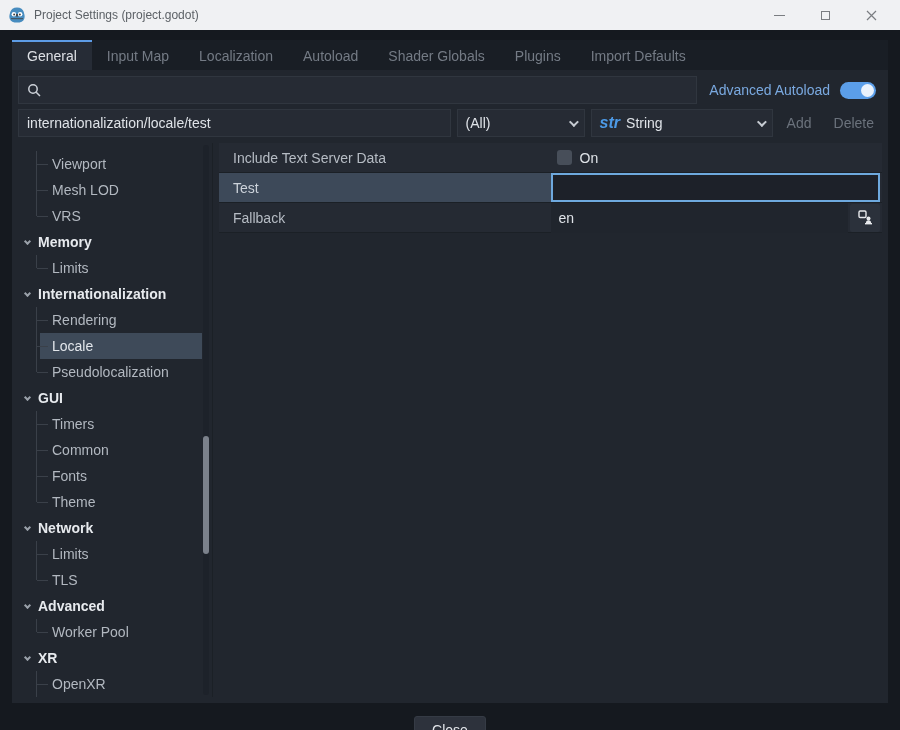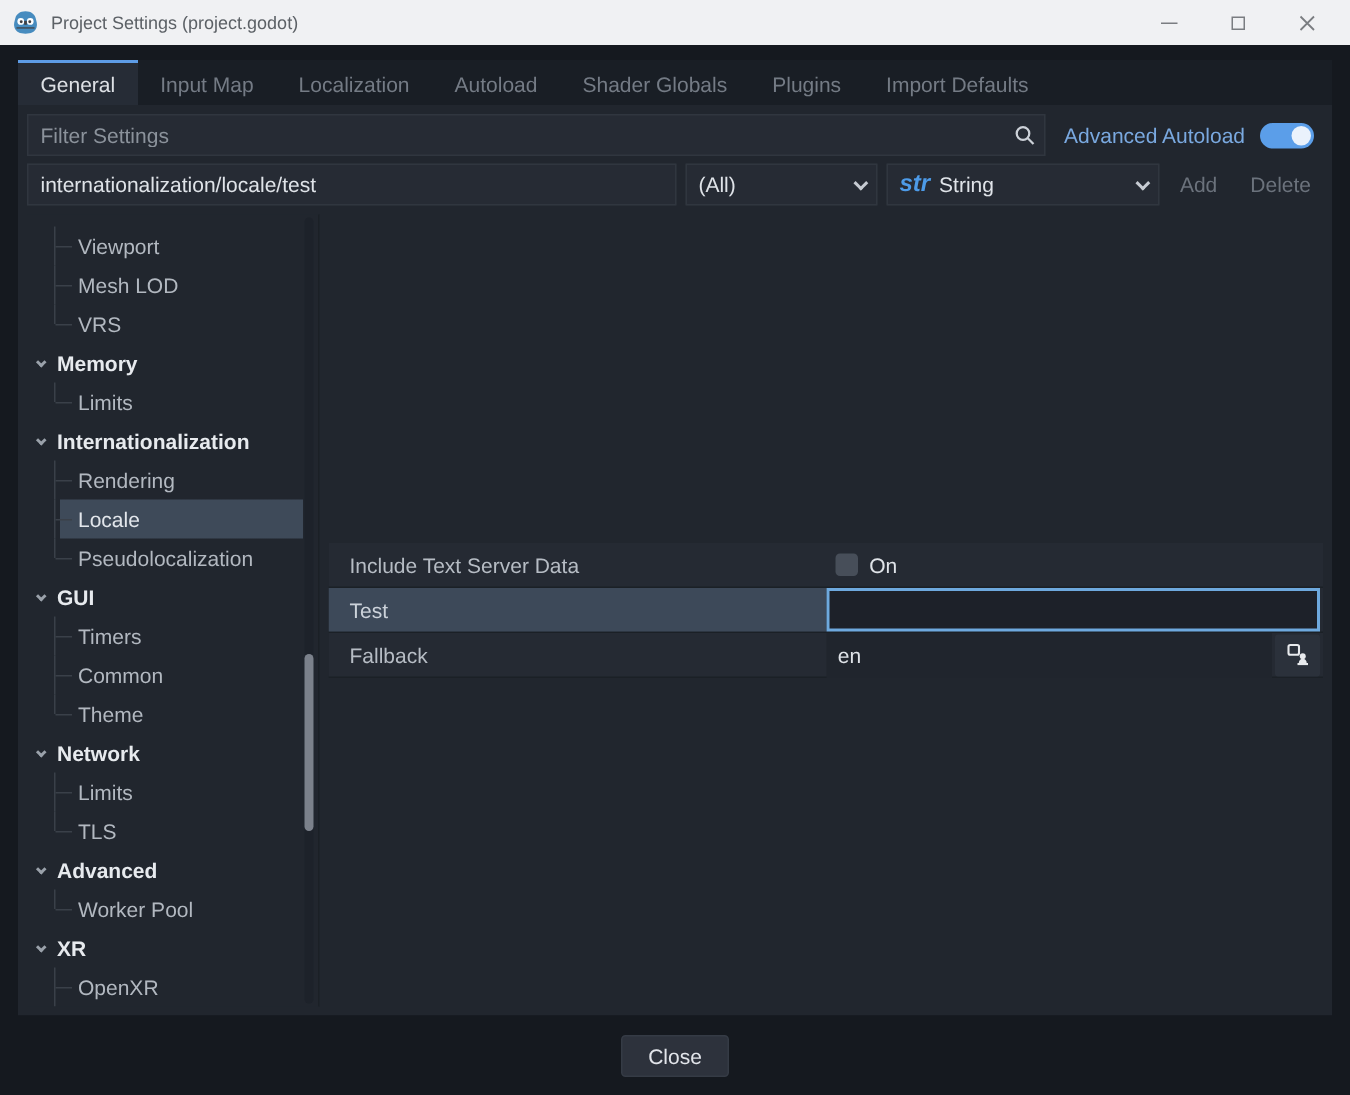--- a/index.html
+++ b/index.html
@@ -67,21 +67,21 @@
     align-items:center; padding:0 8px; cursor:pointer; gap:6px;
   }
   .dd-all { width:128px; }
   .dd-type { width:182px; }
   .dd-label { flex:1 1 auto; white-space:nowrap; }
   .chev { width:7px; height:7px; border-right:2px solid #c6cbd2; border-bottom:2px solid #c6cbd2; transform:rotate(45deg) translateY(-2px); flex:0 0 auto; }
   .str-icon { color:#4d9be8; font-style:italic; font-weight:bold; font-size:16px; flex:0 0 auto; }
   .txt-btn { color:#6b727c; padding:0 8px; white-space:nowrap; cursor:default; }
 
   
-  .body { flex:1 1 auto; display:flex; gap:6px; min-height:0;align-items:center; }
+  .body { flex:1 1 auto; display:flex; gap:6px; min-height:0; }
 
   .sidebar {
     width:195px; flex:0 0 auto; background:#21262e; position:relative;
     overflow:hidden; padding-top:0; border-right:1px solid #1b2026;
   }
   .tree { padding:0 10px 0 2px; }
   .t-clip { height:8px; overflow:hidden; }
   .t-item { height:26px; line-height:26px; white-space:nowrap; cursor:pointer; position:relative; }
   .t-section { font-weight:bold; color:#e7eaee; padding-left:18px; }
   .t-section .s-chev {
@@ -182,21 +182,20 @@
         </div>
       <div class="tab">
           <span>Import Defaults</span>
         </div>
     </div>
 
     <div class="panel">
 
       <div class="filter-row">
         <div class="search-input">
-          <input type="text" placeholder="Filter Settings" style="">
           <svg width="14" height="14" viewBox="0 0 14 14">
             <circle cx="6" cy="6" r="4.2" fill="none" stroke="#ccd1d8" stroke-width="1.5"></circle>
             <path d="M9.2 9.2 L13 13" stroke="#ccd1d8" stroke-width="1.5"></path>
           </svg>
         </div>
         <span class="advanced-label">Advanced Autoload</span>
         <div class="toggle">
           <span class="knob"></span>
         </div>
       </div>
@@ -226,20 +225,21 @@
             <div class="t-item t-child last">VRS</div>
             <div class="t-item t-section"><span class="s-chev"></span><span>Memory</span></div>
             <div class="t-item t-child last">Limits</div>
             <div class="t-item t-section"><span class="s-chev"></span><span>Internationalization</span></div>
             <div class="t-item t-child">Rendering</div>
             <div class="t-item t-child selected">Locale</div>
             <div class="t-item t-child last">Pseudolocalization</div>
             <div class="t-item t-section"><span class="s-chev"></span><span>GUI</span></div>
             <div class="t-item t-child">Timers</div>
             <div class="t-item t-child">Common</div>
+            <div class="t-item t-child">Fonts</div>
             <div class="t-item t-child last">Theme</div>
             <div class="t-item t-section"><span class="s-chev"></span><span>Network</span></div>
             <div class="t-item t-child">Limits</div>
             <div class="t-item t-child last">TLS</div>
             <div class="t-item t-section"><span class="s-chev"></span><span>Advanced</span></div>
             <div class="t-item t-child last">Worker Pool</div>
             <div class="t-item t-section"><span class="s-chev"></span><span>XR</span></div>
             <div class="t-item t-child">OpenXR</div>
           </div>
           <div class="v-track"></div>

